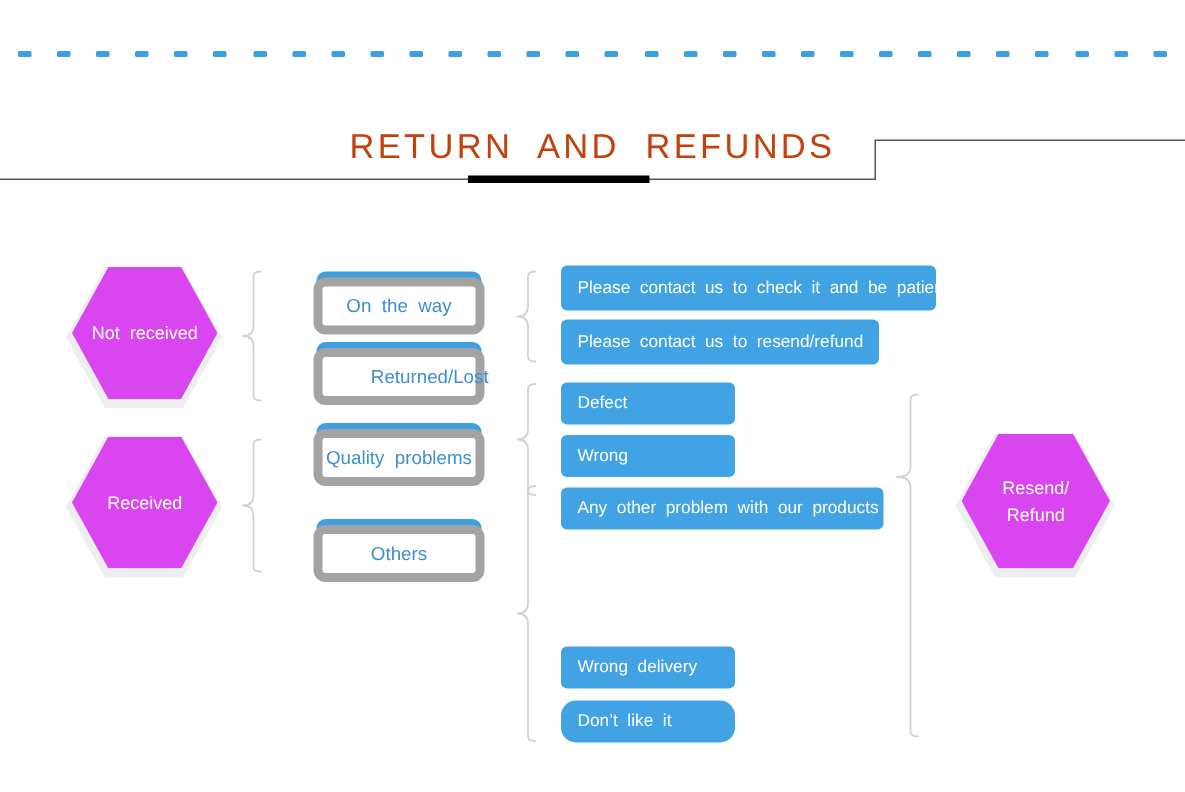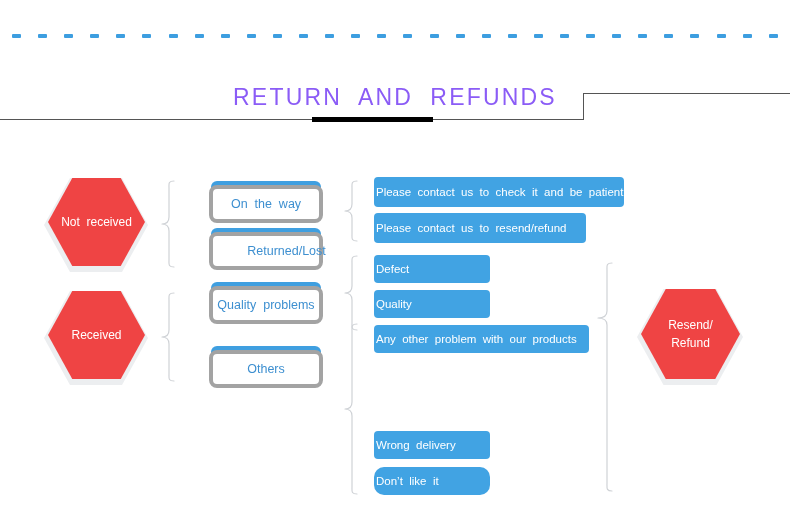--- a/index.html
+++ b/index.html
@@ -39,21 +39,21 @@
 
   
   .title {
     position: absolute;
     left: 0;
     top: 84px;
     width: 790px;
     text-align: center;
     font-size: 23px;
     letter-spacing: 2.2px;
-    color: #8b5cf6;
+    color: #c2410c;
     font-weight: 400;
     white-space: pre;
   }
   .title-rule-left {
     position: absolute;
     left: 0;
     top: 119px;
     width: 584px;
     height: 1px;
     background: #555555;
@@ -79,21 +79,21 @@
     left: 583px;
     top: 93px;
     width: 207px;
     height: 1px;
     background: #555555;
   }
 
   
   .hex {
     position: absolute;
-    background: #ef4444;
+    background: #d946ef;
     -webkit-clip-path: polygon(25% 0%, 75% 0%, 100% 50%, 75% 100%, 25% 100%, 0% 50%);
     clip-path: polygon(25% 0%, 75% 0%, 100% 50%, 75% 100%, 25% 100%, 0% 50%);
     display: flex;
     align-items: center;
     justify-content: center;
     text-align: center;
     color: #ffffff;
     font-size: 12px;
     line-height: 18px;
     white-space: pre;
@@ -103,21 +103,21 @@
     background: #eceef0;
     -webkit-clip-path: polygon(25% 0%, 75% 0%, 100% 50%, 75% 100%, 25% 100%, 0% 50%);
     clip-path: polygon(25% 0%, 75% 0%, 100% 50%, 75% 100%, 25% 100%, 0% 50%);
   }
 
   
   .obox {
     position: absolute;
     box-sizing: border-box;
     background: #ffffff;
-    border: 4px solid #a3a3a3;
+    border: 6px solid #a3a3a3;
     border-radius: 8px;
     color: #3d8fd0;
     font-size: 12.5px;
     display: flex;
     align-items: center;
     justify-content: center;
     white-space: pre;
   }
   .obox-cap {
     position: absolute;
@@ -128,21 +128,21 @@
   
   .fbox {
     position: absolute;
     box-sizing: border-box;
     background: #41a3e3;
     border-radius: 4px;
     color: #ffffff;
     font-size: 11.5px;
     display: flex;
     align-items: center;
-    padding-left: 2px;
+    padding-left: 11px;
     white-space: pre;
   }
 
   
   .brace {
     position: absolute;
     color: #c9ccd0;
     font-weight: 300;
     line-height: 1;
     font-family: "Liberation Serif", serif;
@@ -255,21 +255,21 @@
   <div class="fbox" style="left:374px; top:177px; width:250px; height:30px;">
     <span>Please  contact  us  to  check  it  and  be  patient</span>
   </div>
   <div class="fbox" style="left:374px; top:255px; width:116px; height:28px;">
     <span>Defect</span>
   </div>
   <div class="fbox" style="left:374px; top:213px; width:212px; height:30px;">
     <span>Please  contact  us  to  resend/refund</span>
   </div>
   <div class="fbox" style="left:374px; top:290px; width:116px; height:28px;">
-    <span>Quality</span>
+    <span>Wrong</span>
   </div>
   <div class="fbox" style="left:374px; top:325px; width:215px; height:28px;">
     <span>Any  other  problem  with  our  products</span>
   </div>
   <div class="fbox" style="left:374px; top:431px; width:116px; height:28px;">
     <span>Wrong  delivery</span>
   </div>
   <div class="fbox" style="left:374px; top:467px; width:116px; height:28px;border-radius:10px;">
     <span>Don’t  like  it</span>
   </div>

